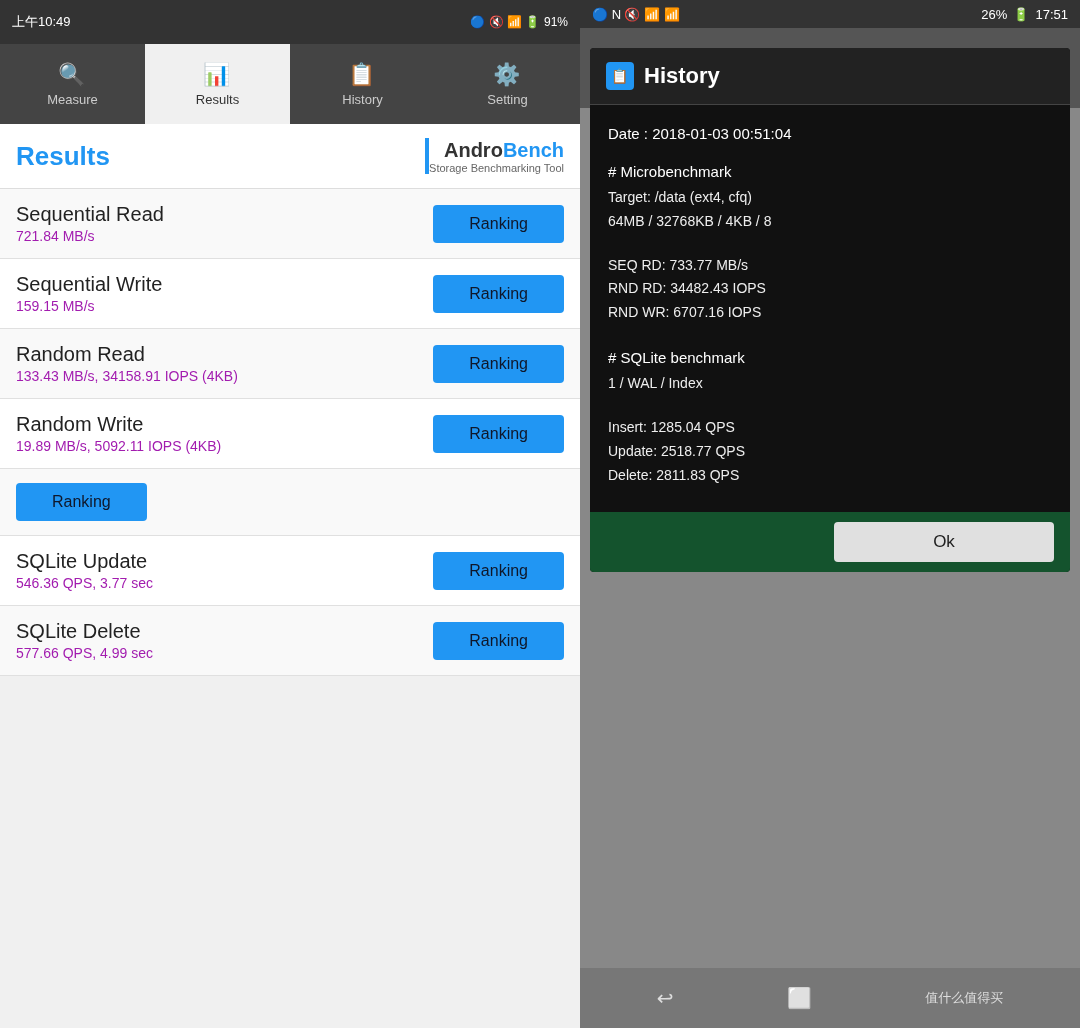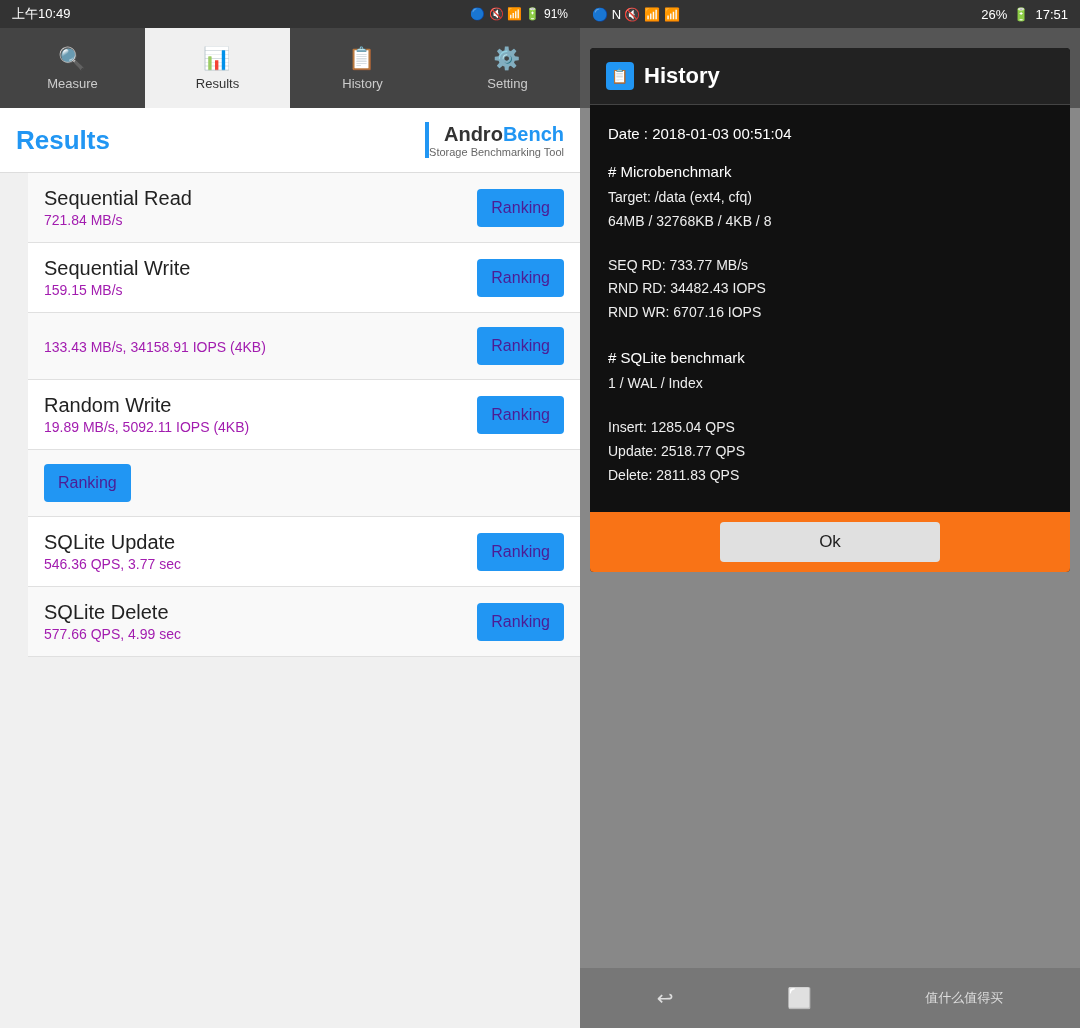--- a/index.html
+++ b/index.html
@@ -21,21 +21,21 @@
     }
 
     
     .status-bar-left {
       background: #333;
       color: white;
       font-size: 13px;
       padding: 4px 12px;
       display: flex;
       align-items: center;
-      height: 28px;
+      height: 44px;
     }
 
     
     .nav-tabs {
       display: flex;
       background: #444;
       height: 80px;
     }
     .nav-tab {
       flex: 1;
@@ -89,21 +89,20 @@
       text-align: right;
     }
     .logo-text .andro { font-size: 20px; font-weight: bold; color: #333; }
     .logo-text .bench { font-size: 20px; font-weight: bold; color: #2196F3; }
     .logo-text .sub { font-size: 11px; color: #666; display: block; }
 
     
     .result-list {
       flex: 1;
       overflow-y: auto;
-      margin-left: 28px;
     }
     .result-item {
       background: white;
       padding: 14px 16px;
       display: flex;
       align-items: center;
       justify-content: space-between;
       border-bottom: 1px solid #e0e0e0;
     }
     .result-item:nth-child(odd) {
@@ -114,24 +113,24 @@
       color: #222;
       font-weight: 400;
     }
     .result-info .result-value {
       font-size: 14px;
       color: #a21caf;
       margin-top: 2px;
     }
     .ranking-btn {
       background: #2196F3;
-      color: #4c1d95;
+      color: #0f172a;
       border: none;
       border-radius: 4px;
-      padding: 10px 14px;
+      padding: 10px 36px;
       font-size: 16px;
       cursor: pointer;
       white-space: nowrap;
     }
 
     
     .right-panel {
       width: 500px;
       height: 1028px;
       background: #888;
@@ -228,24 +227,24 @@
       margin-bottom: 2px;
     }
     .dialog-content .data-line {
       font-size: 14px;
       color: #eee;
     }
     .dialog-divider {
       height: 12px;
     }
     .dialog-footer {
-      background: #f97316;
+      background: #14532d;
       padding: 10px 16px;
       display: flex;
-      justify-content: center;
+      justify-content: flex-end;
     }
     .ok-btn {
       background: #e0e0e0;
       border: none;
       border-radius: 4px;
       padding: 10px 0;
       width: 220px;
       font-size: 17px;
       color: #222;
       cursor: pointer;
@@ -331,20 +330,21 @@
     </div>
       <div class="result-item">
       <div class="result-info">
         <div class="result-name">Sequential Write</div>
         <div class="result-value">159.15 MB/s</div>
       </div>
       <button class="ranking-btn">Ranking</button>
     </div>
       <div class="result-item">
       <div class="result-info">
+        <div class="result-name">Random Read</div>
         <div class="result-value">133.43 MB/s, 34158.91 IOPS (4KB)</div>
       </div>
       <button class="ranking-btn">Ranking</button>
     </div>
       <div class="result-item">
       <div class="result-info">
         <div class="result-name">Random Write</div>
         <div class="result-value">19.89 MB/s, 5092.11 IOPS (4KB)</div>
       </div>
       <button class="ranking-btn">Ranking</button>

